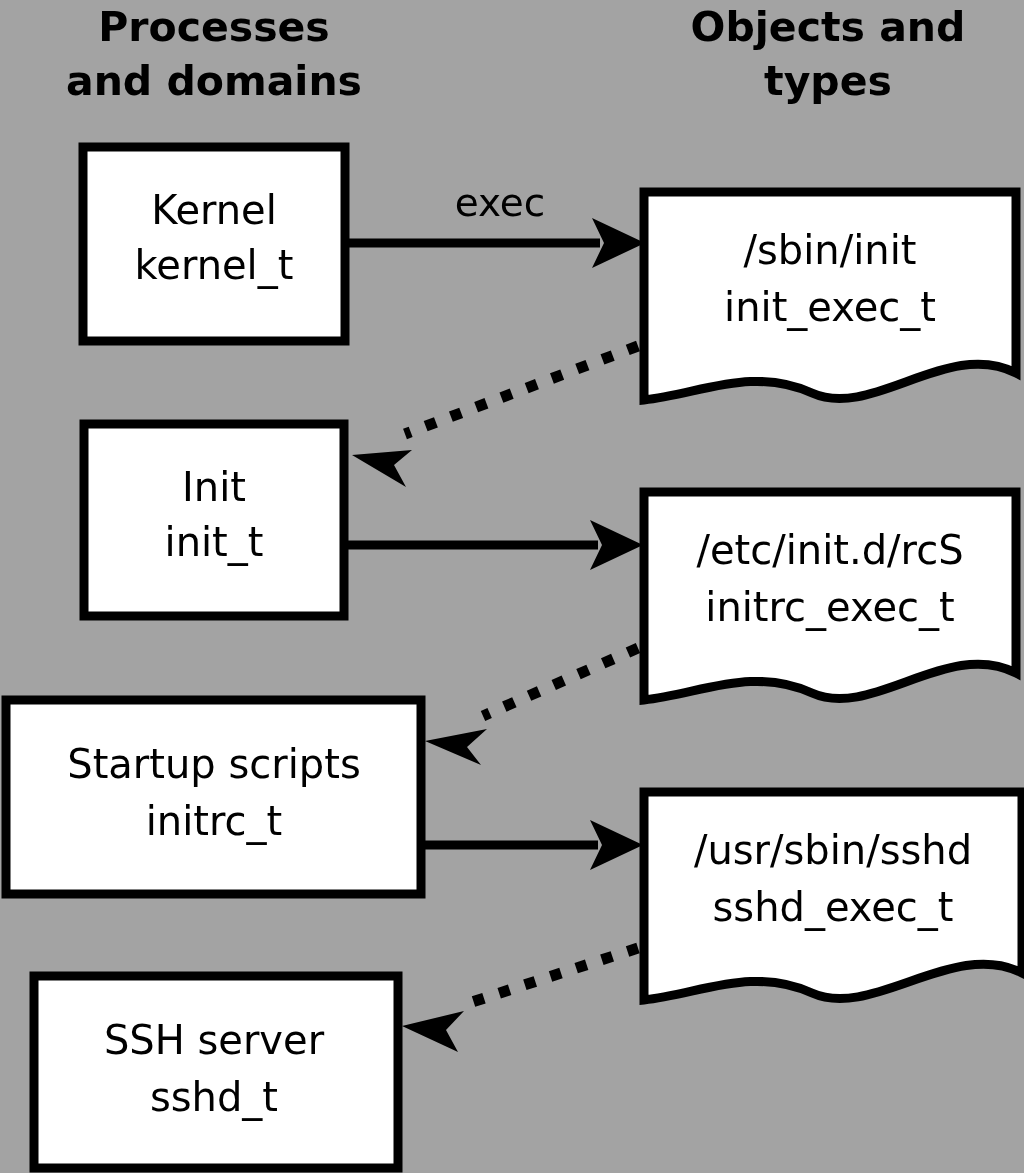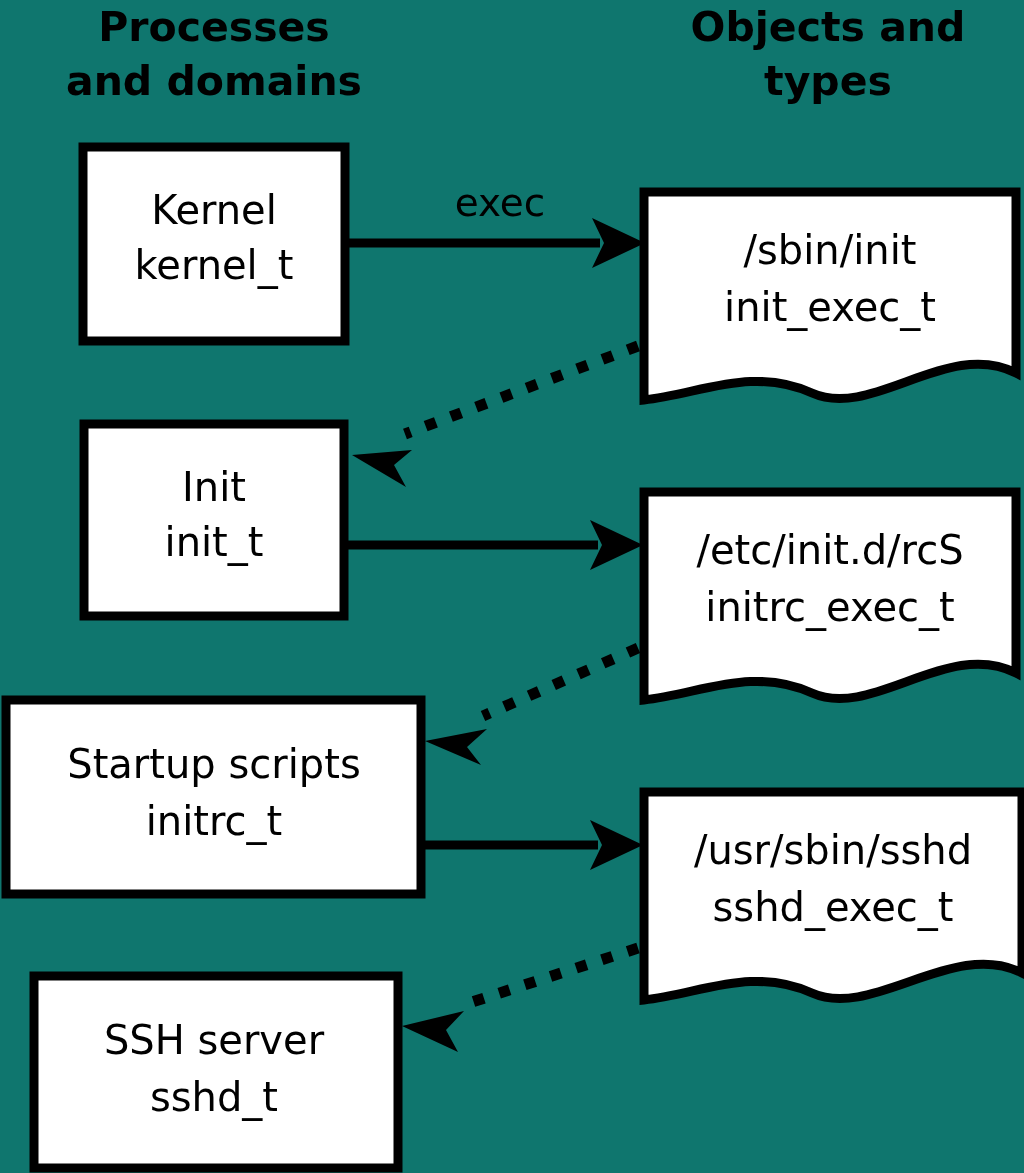--- a/index.html
+++ b/index.html
@@ -10,21 +10,21 @@
   body {
     width: 1024px;
     height: 1173px;
     font-family: "DejaVu Sans", sans-serif;
     overflow: hidden;
   }
   #diagram-root {
     position: relative;
     width: 1024px;
     height: 1173px;
-    background: #0f766e;
+    background: #a3a3a3;
   }
   svg.canvas {
     position: absolute;
     top: 0;
     left: 0;
     width: 1024px;
     height: 1173px;
     display: block;
   }
   .col-header {

